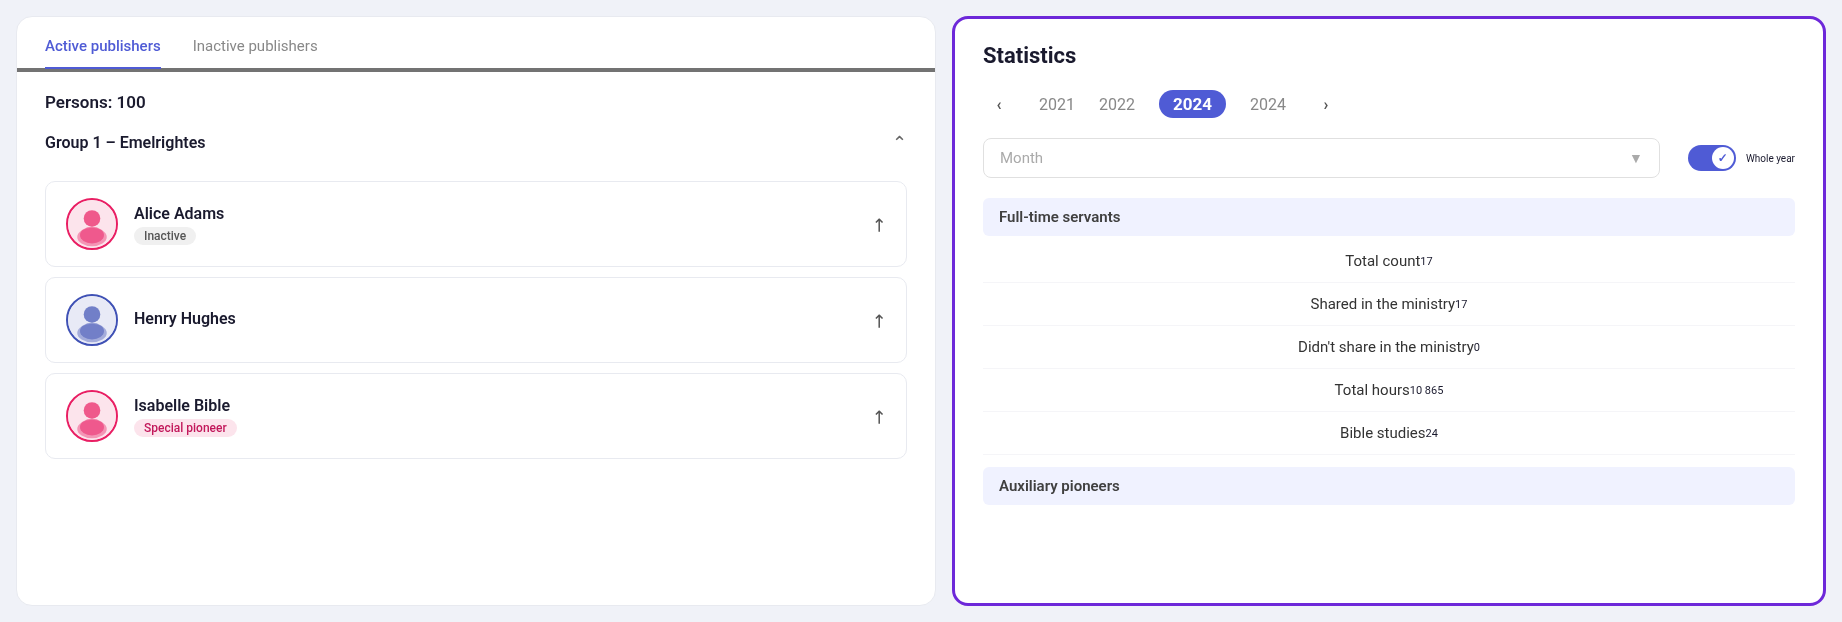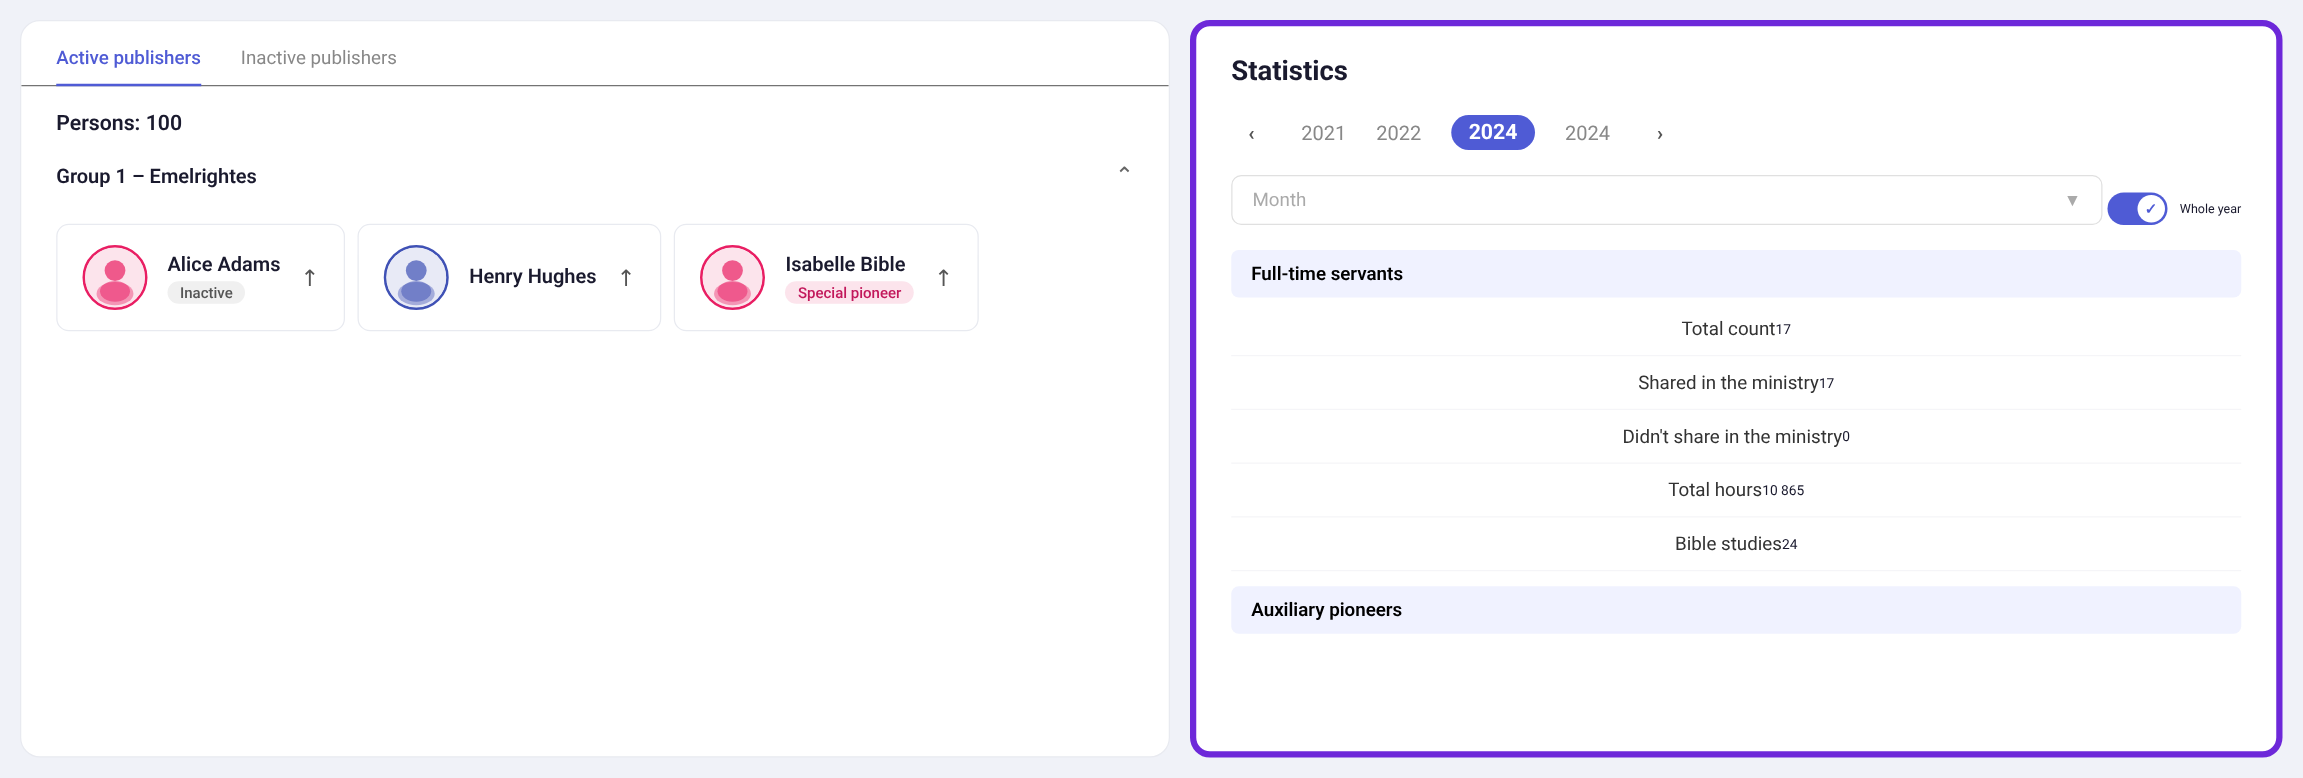--- a/index.html
+++ b/index.html
@@ -21,21 +21,21 @@
       display: flex;
       flex-direction: column;
       overflow: hidden;
       border: 1px solid #e8eaf0;
     }
 
     .tabs {
       display: flex;
       padding: 20px 28px 0;
       gap: 32px;
-      border-bottom: 1px solid #737373;
+      border-bottom: 4px solid #737373;
     }
 
     .tab {
       padding-bottom: 12px;
       font-size: 15px;
       cursor: pointer;
       color: #888;
       border-bottom: 2px solid transparent;
       margin-bottom: -1px;
     }
@@ -73,20 +73,21 @@
     }
 
     .chevron-icon {
       font-size: 18px;
       color: #666;
       cursor: pointer;
     }
 
     .person-list {
       display: flex;
+      flex-direction: column;
       gap: 10px;
     }
 
     .person-card {
       border: 1px solid #e8eaf0;
       border-radius: 10px;
       padding: 16px 20px;
       display: flex;
       align-items: center;
       gap: 16px;
@@ -167,21 +168,21 @@
     }
 
     
     .right-panel {
       flex: 1;
       background: #fff;
       border-radius: 16px;
       margin: 16px 16px 16px 8px;
       padding: 24px 28px;
       overflow-y: auto;
-      border: 5px solid #6d28d9;
+      border: 3px solid #6d28d9;
     }
 
     .stats-title {
       font-size: 22px;
       font-weight: 700;
       color: #1a1a2e;
       margin-bottom: 20px;
     }
 
     .year-nav {
@@ -214,22 +215,22 @@
       background: #4f5bd5;
       color: #fff;
       font-weight: 700;
       padding: 4px 14px;
       border-radius: 20px;
       font-size: 17px;
     }
 
     .filter-row {
       display: flex;
-      align-items: flex-end;
-      gap: 4px;
+      align-items: center;
+      gap: 28px;
       margin-bottom: 20px;
     }
 
     .month-select {
       flex: 1;
       border: 1px solid #e0e0e0;
       border-radius: 8px;
       padding: 10px 16px;
       font-size: 15px;
       color: #aaa;
@@ -282,21 +283,21 @@
 
     .toggle-check {
       color: #4f5bd5;
       font-size: 12px;
       font-weight: bold;
     }
 
     .section-header {
       font-size: 15px;
       font-weight: 600;
-      color: #000000;
+      color: #404040;
       background: #f0f2ff;
       padding: 10px 16px;
       border-radius: 6px;
       margin-bottom: 4px;
     }
 
     .stat-row {
       display: flex;
       justify-content: center;
       align-items: center;

